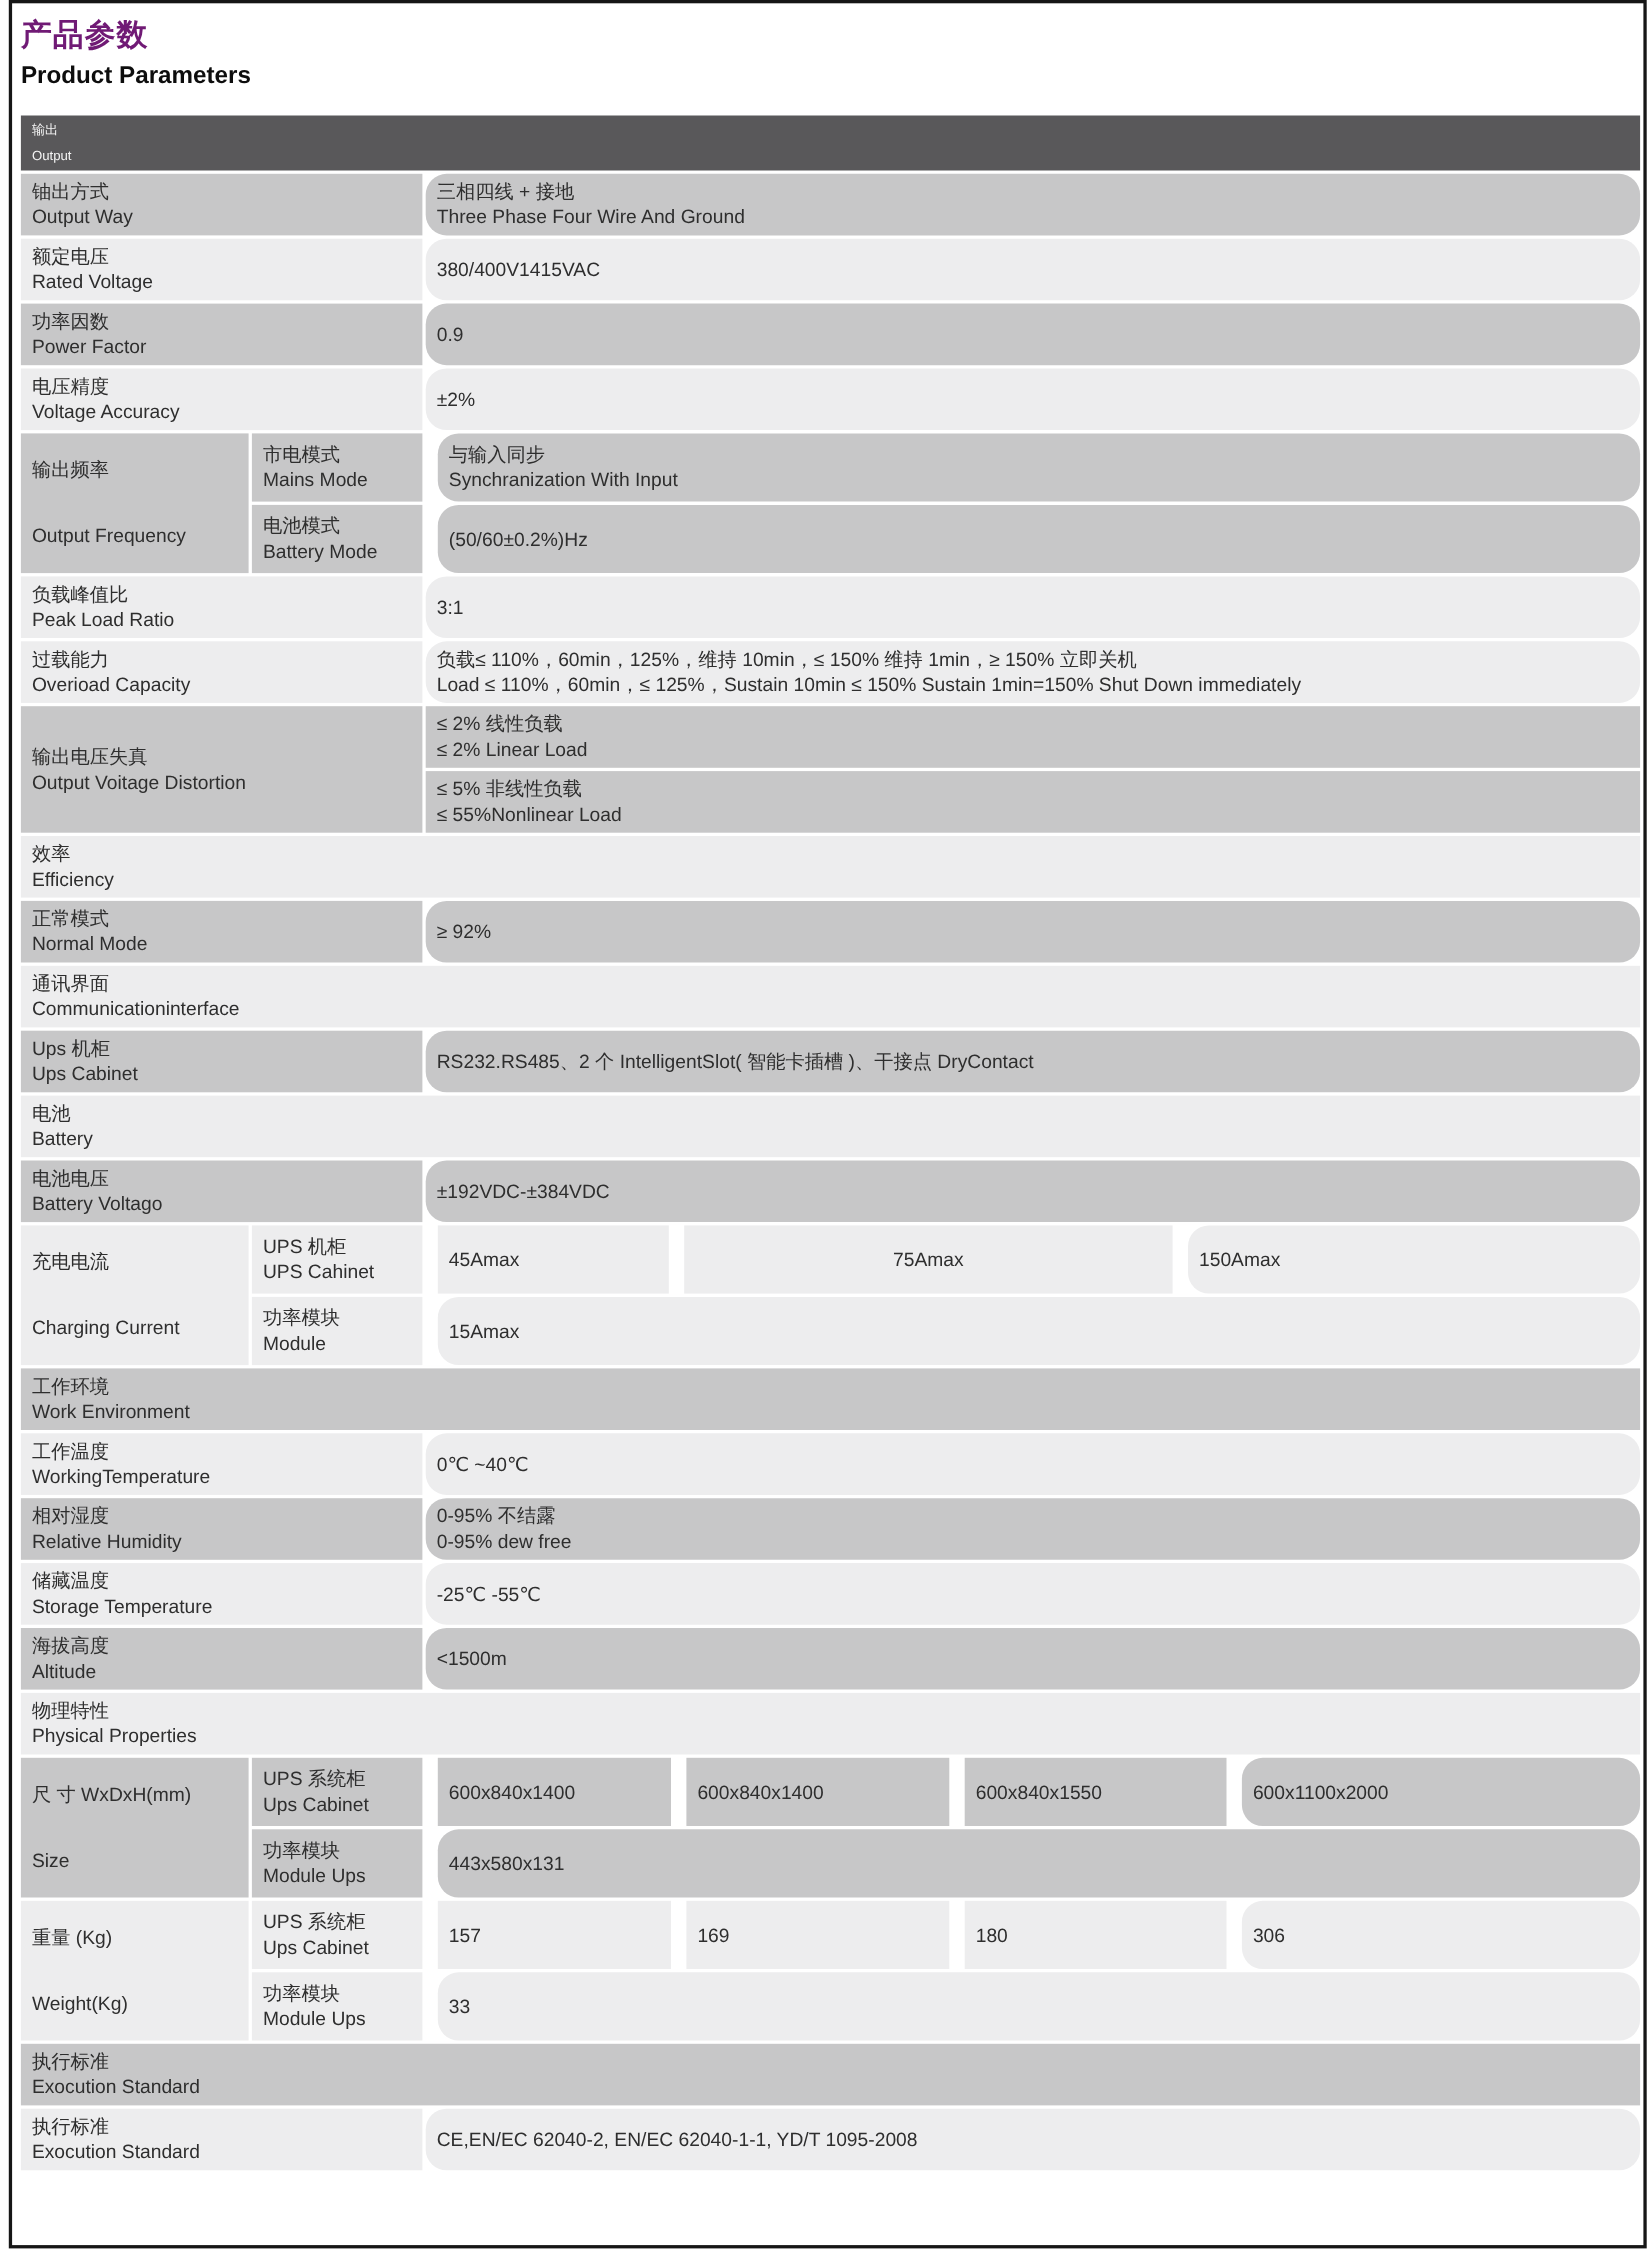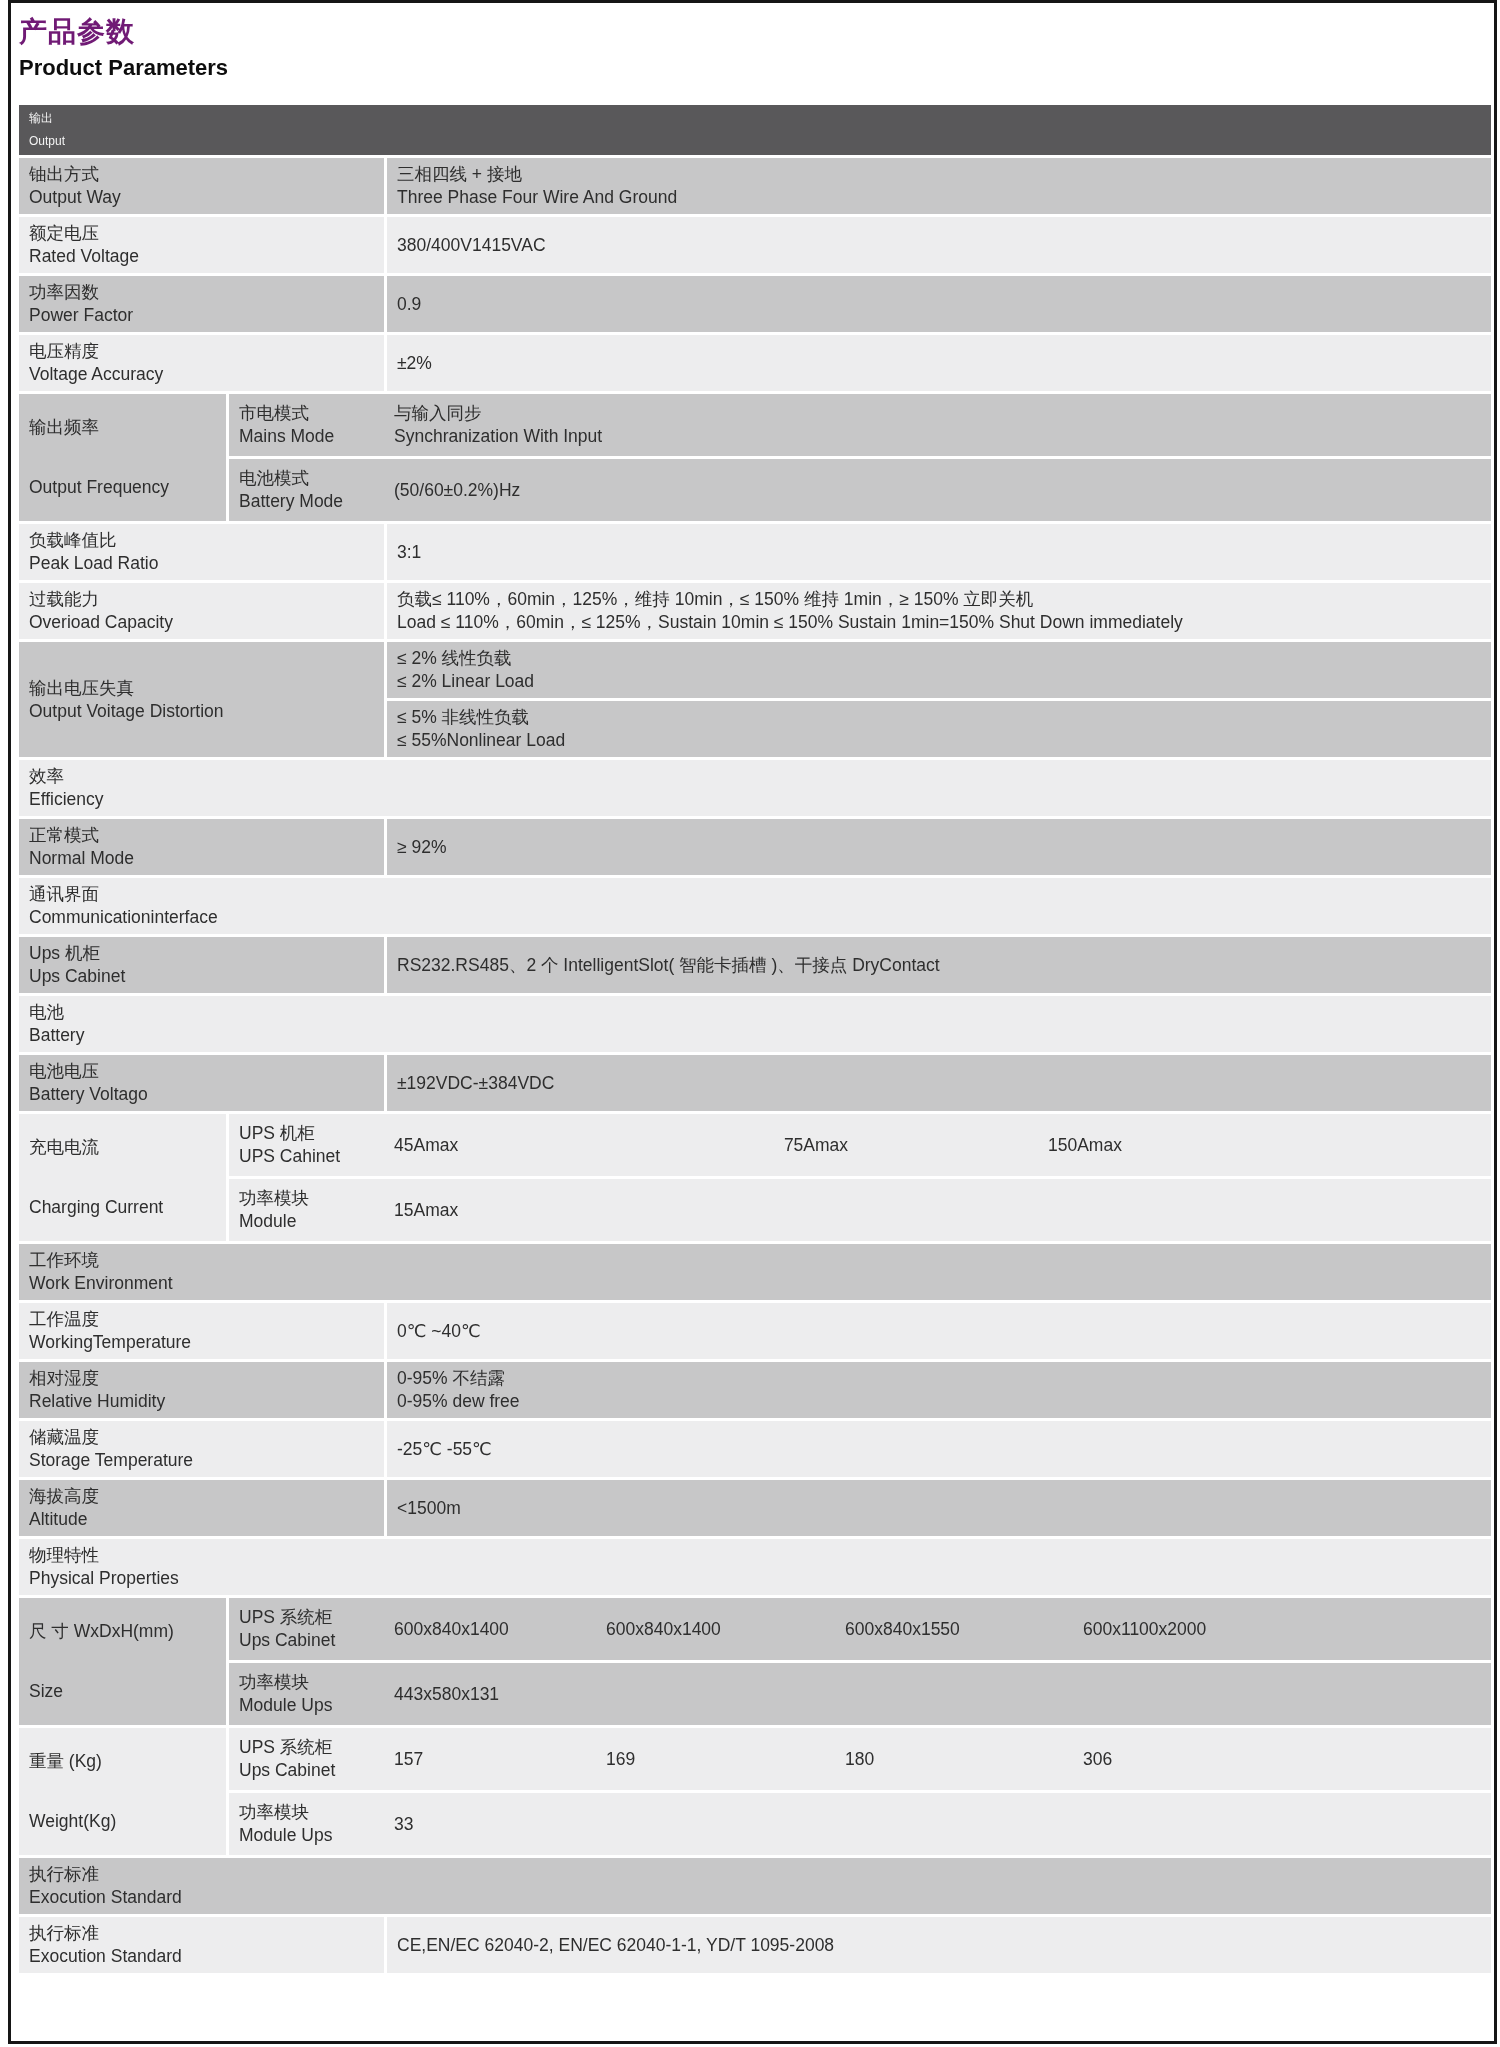--- a/index.html
+++ b/index.html
@@ -28,24 +28,24 @@
   .header-row.shade-dark .cell { min-height:47px; padding:2px 10px; font-size:12px; }
   .header-row.shade-gray .cell, .header-row.shade-light .cell { min-height:56px; }
   .w-label { width:365px; flex:none; }
   .w-mainlabel { width:207px; flex:none;gap:37px; }
   .w-sublabel { width:155px; flex:none; }
   .w-c1 { width:210px; flex:none; }
   .w-c2 { width:444px; flex:none;text-align:center; }
   .w-s1 { width:212px; flex:none; }
   .w-s2 { width:239px; flex:none; }
   .w-s3 { width:238px; flex:none; }
-  .w-rest, .v-fill { flex:1; }
+  .w-rest, .v-fill { flex:1;border-radius:19px; }
   .kv-row .cell, .group-row .cell { min-height:56px; }
   .subcol { flex:1; display:flex; flex-direction:column; gap:3px; }
-  .subrow { display:flex; gap:0; flex:1; }
+  .subrow { display:flex; gap:14px; flex:1; }
   .subrow .cell { min-height:62px; }
   .stackcol { flex:1; display:flex; flex-direction:column; gap:3px; }
   .stackcol .cell { flex:1; min-height:56px; }
   .line { display:block; }
 </style>
 </head>
 <body>
 
 <div class="page">
   <div class="title-cn">产品参数</div>

